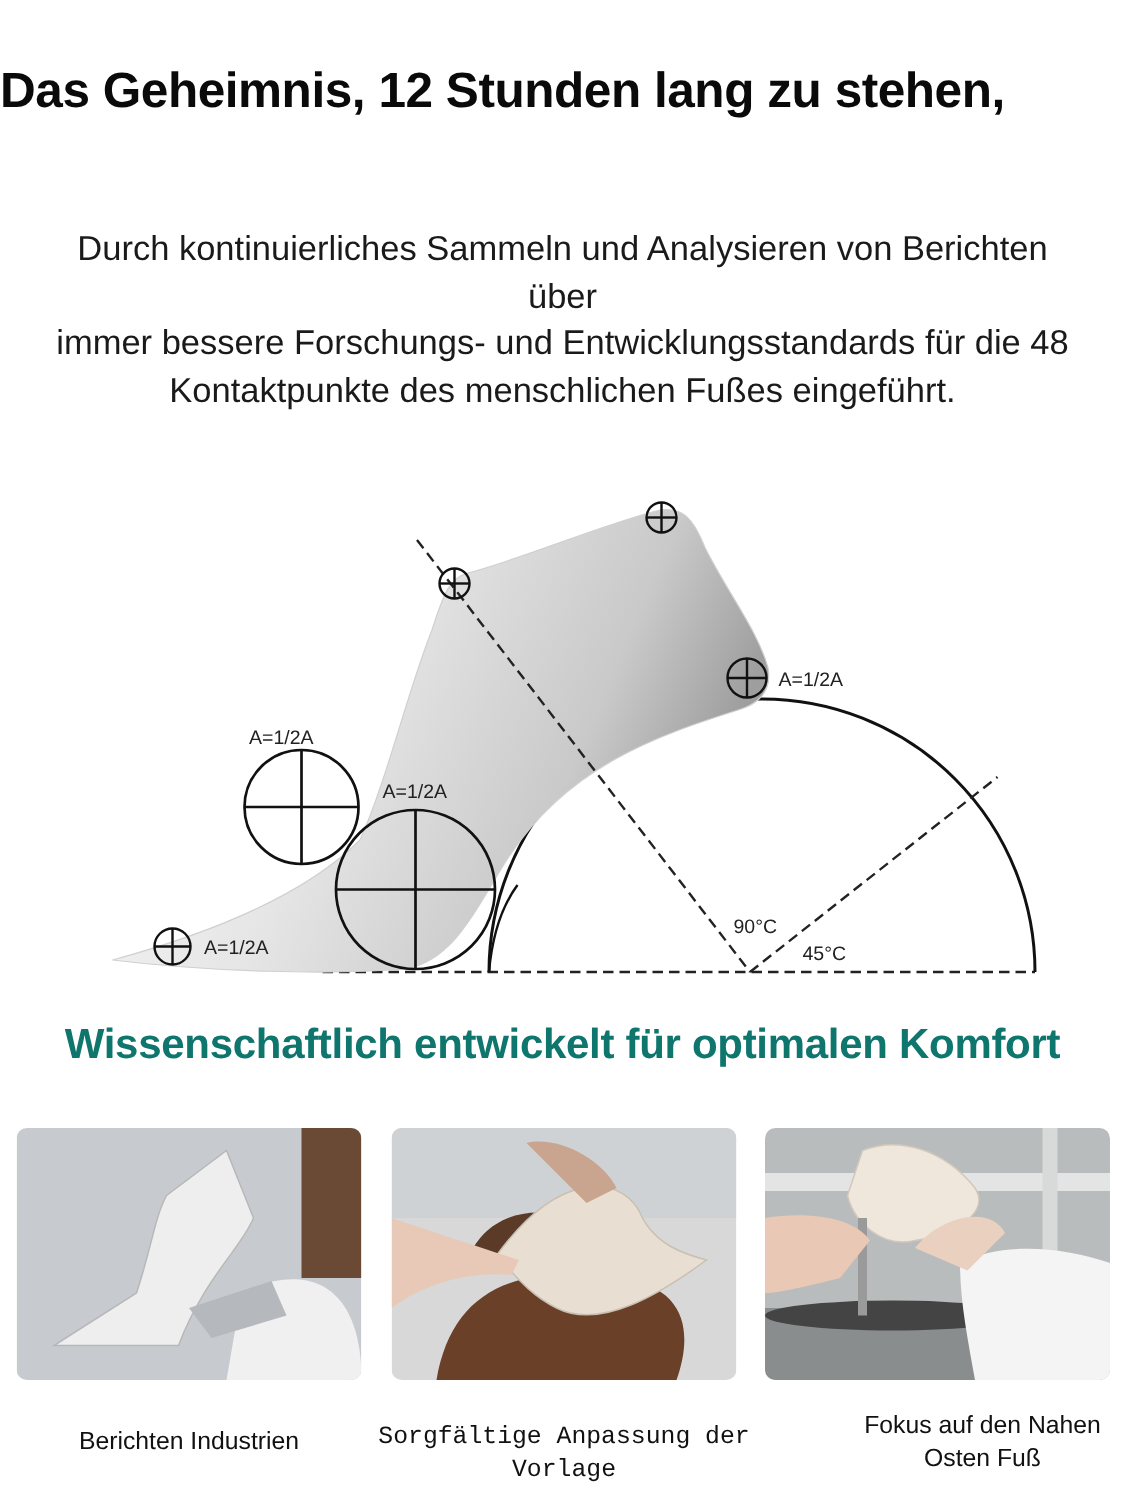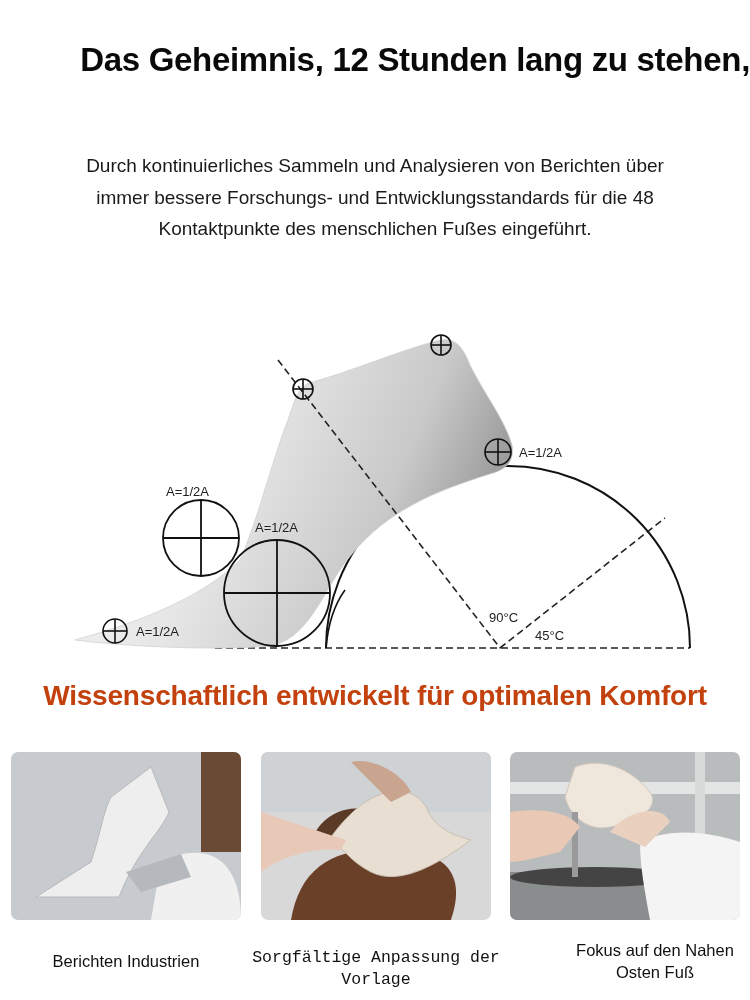--- a/index.html
+++ b/index.html
@@ -1,20 +1,20 @@
 <!DOCTYPE html>
 <html><head>
 <meta charset="utf-8">
 <style>
   html, body { margin:0; padding:0; background:#ffffff; }
   body { width:750px; height:1000px; position:relative; overflow:hidden; font-family:"Liberation Sans", sans-serif; color:#111; }
-  .title { position:absolute; left:0; top:38px; width:750px; text-align:right; font-size:33px; font-weight:bold; line-height:44px; color:#0a0a0a; letter-spacing:-0.3px; }
-  .intro { position:absolute; left:30px; top:150px; width:690px; text-align:center; font-size:19px; line-height:31.5px; color:#1a1a1a; }
+  .title { position:absolute; left:0; top:38px; width:750px; text-align:left; font-size:33px; font-weight:bold; line-height:44px; color:#0a0a0a; letter-spacing:-0.3px; }
+  .intro { position:absolute; left:30px; top:150px; width:690px; text-align:center; font-size:23px; line-height:31.5px; color:#1a1a1a; }
   .diagram { position:absolute; left:0; top:320px; width:750px; height:340px; }
-  .subtitle { position:absolute; left:0; top:680px; width:750px; text-align:center; font-size:28px; font-weight:bold; color:#c2410c; letter-spacing:-0.2px; }
+  .subtitle { position:absolute; left:0; top:680px; width:750px; text-align:center; font-size:28px; font-weight:bold; color:#0f766e; letter-spacing:-0.2px; }
   .card { position:absolute; top:752px; width:230px; height:168px; border-radius:7px; overflow:hidden; }
   .card svg { display:block; }
   .caption { position:absolute; text-align:center; font-size:16.5px; line-height:22px; color:#111; }
 </style>
 </head>
 <body>
 
 <div class="title">
   <div>Das Geheimnis, 12 Stunden lang zu stehen,</div>
 </div>

